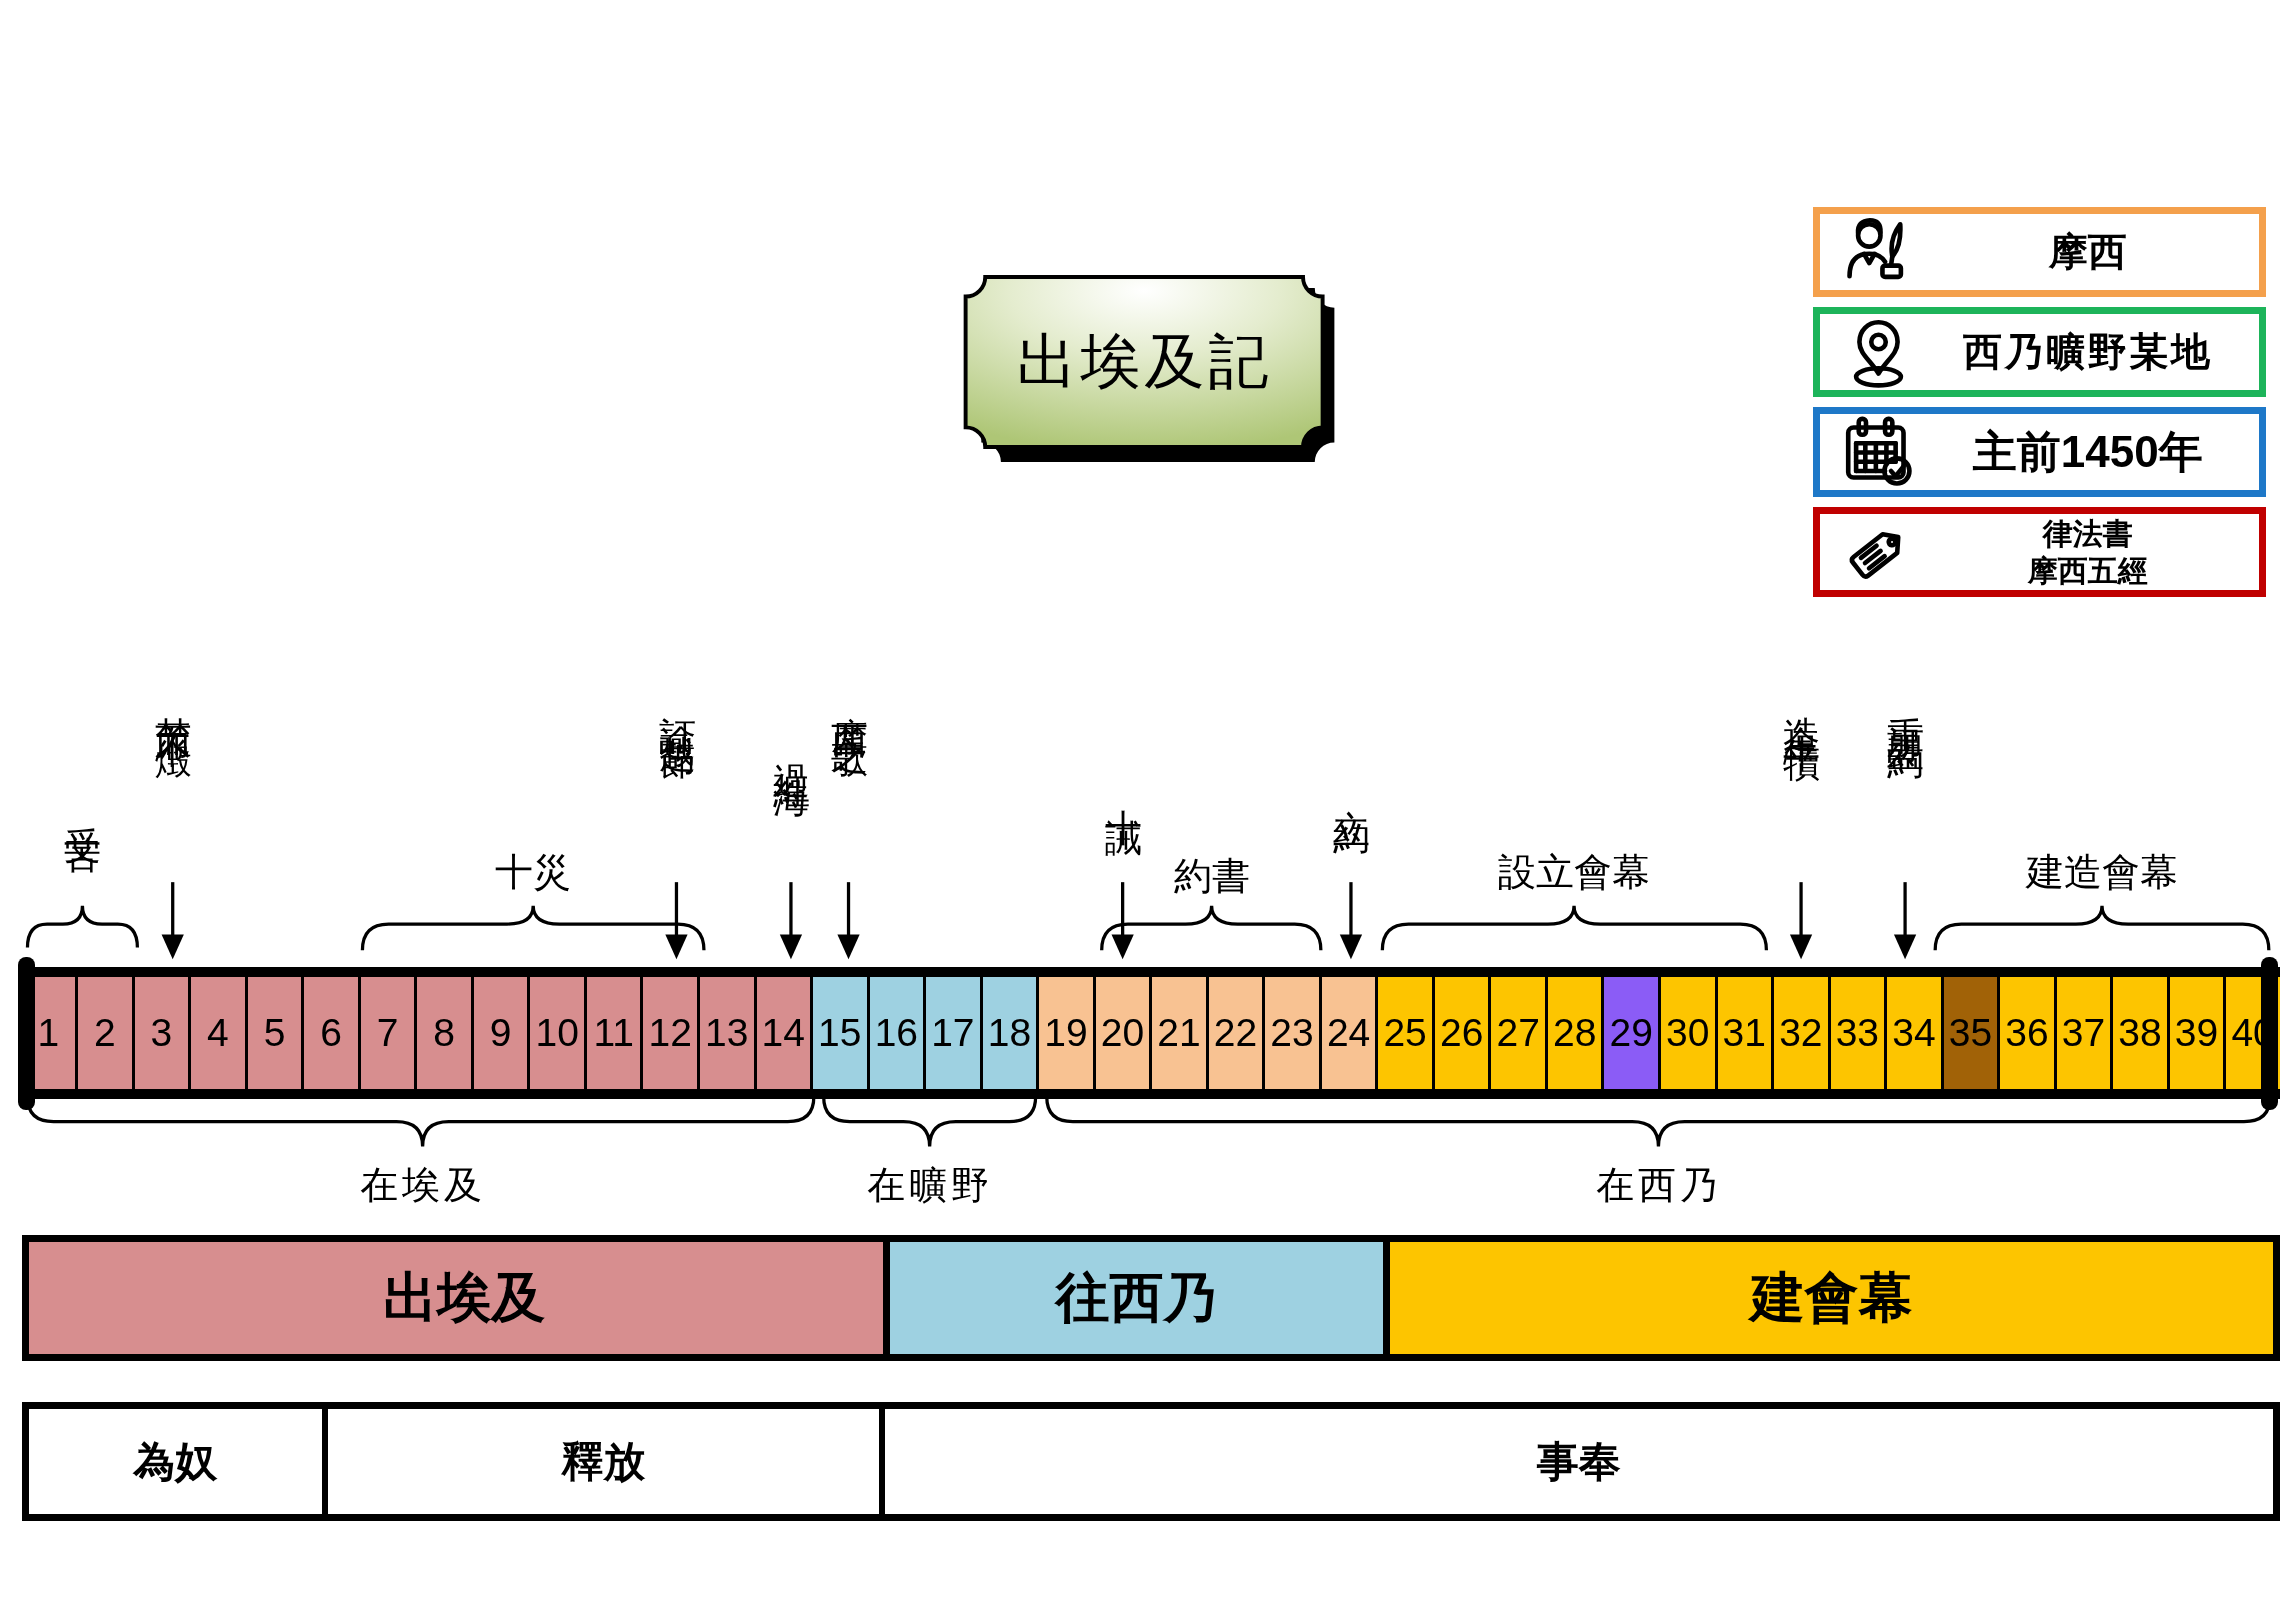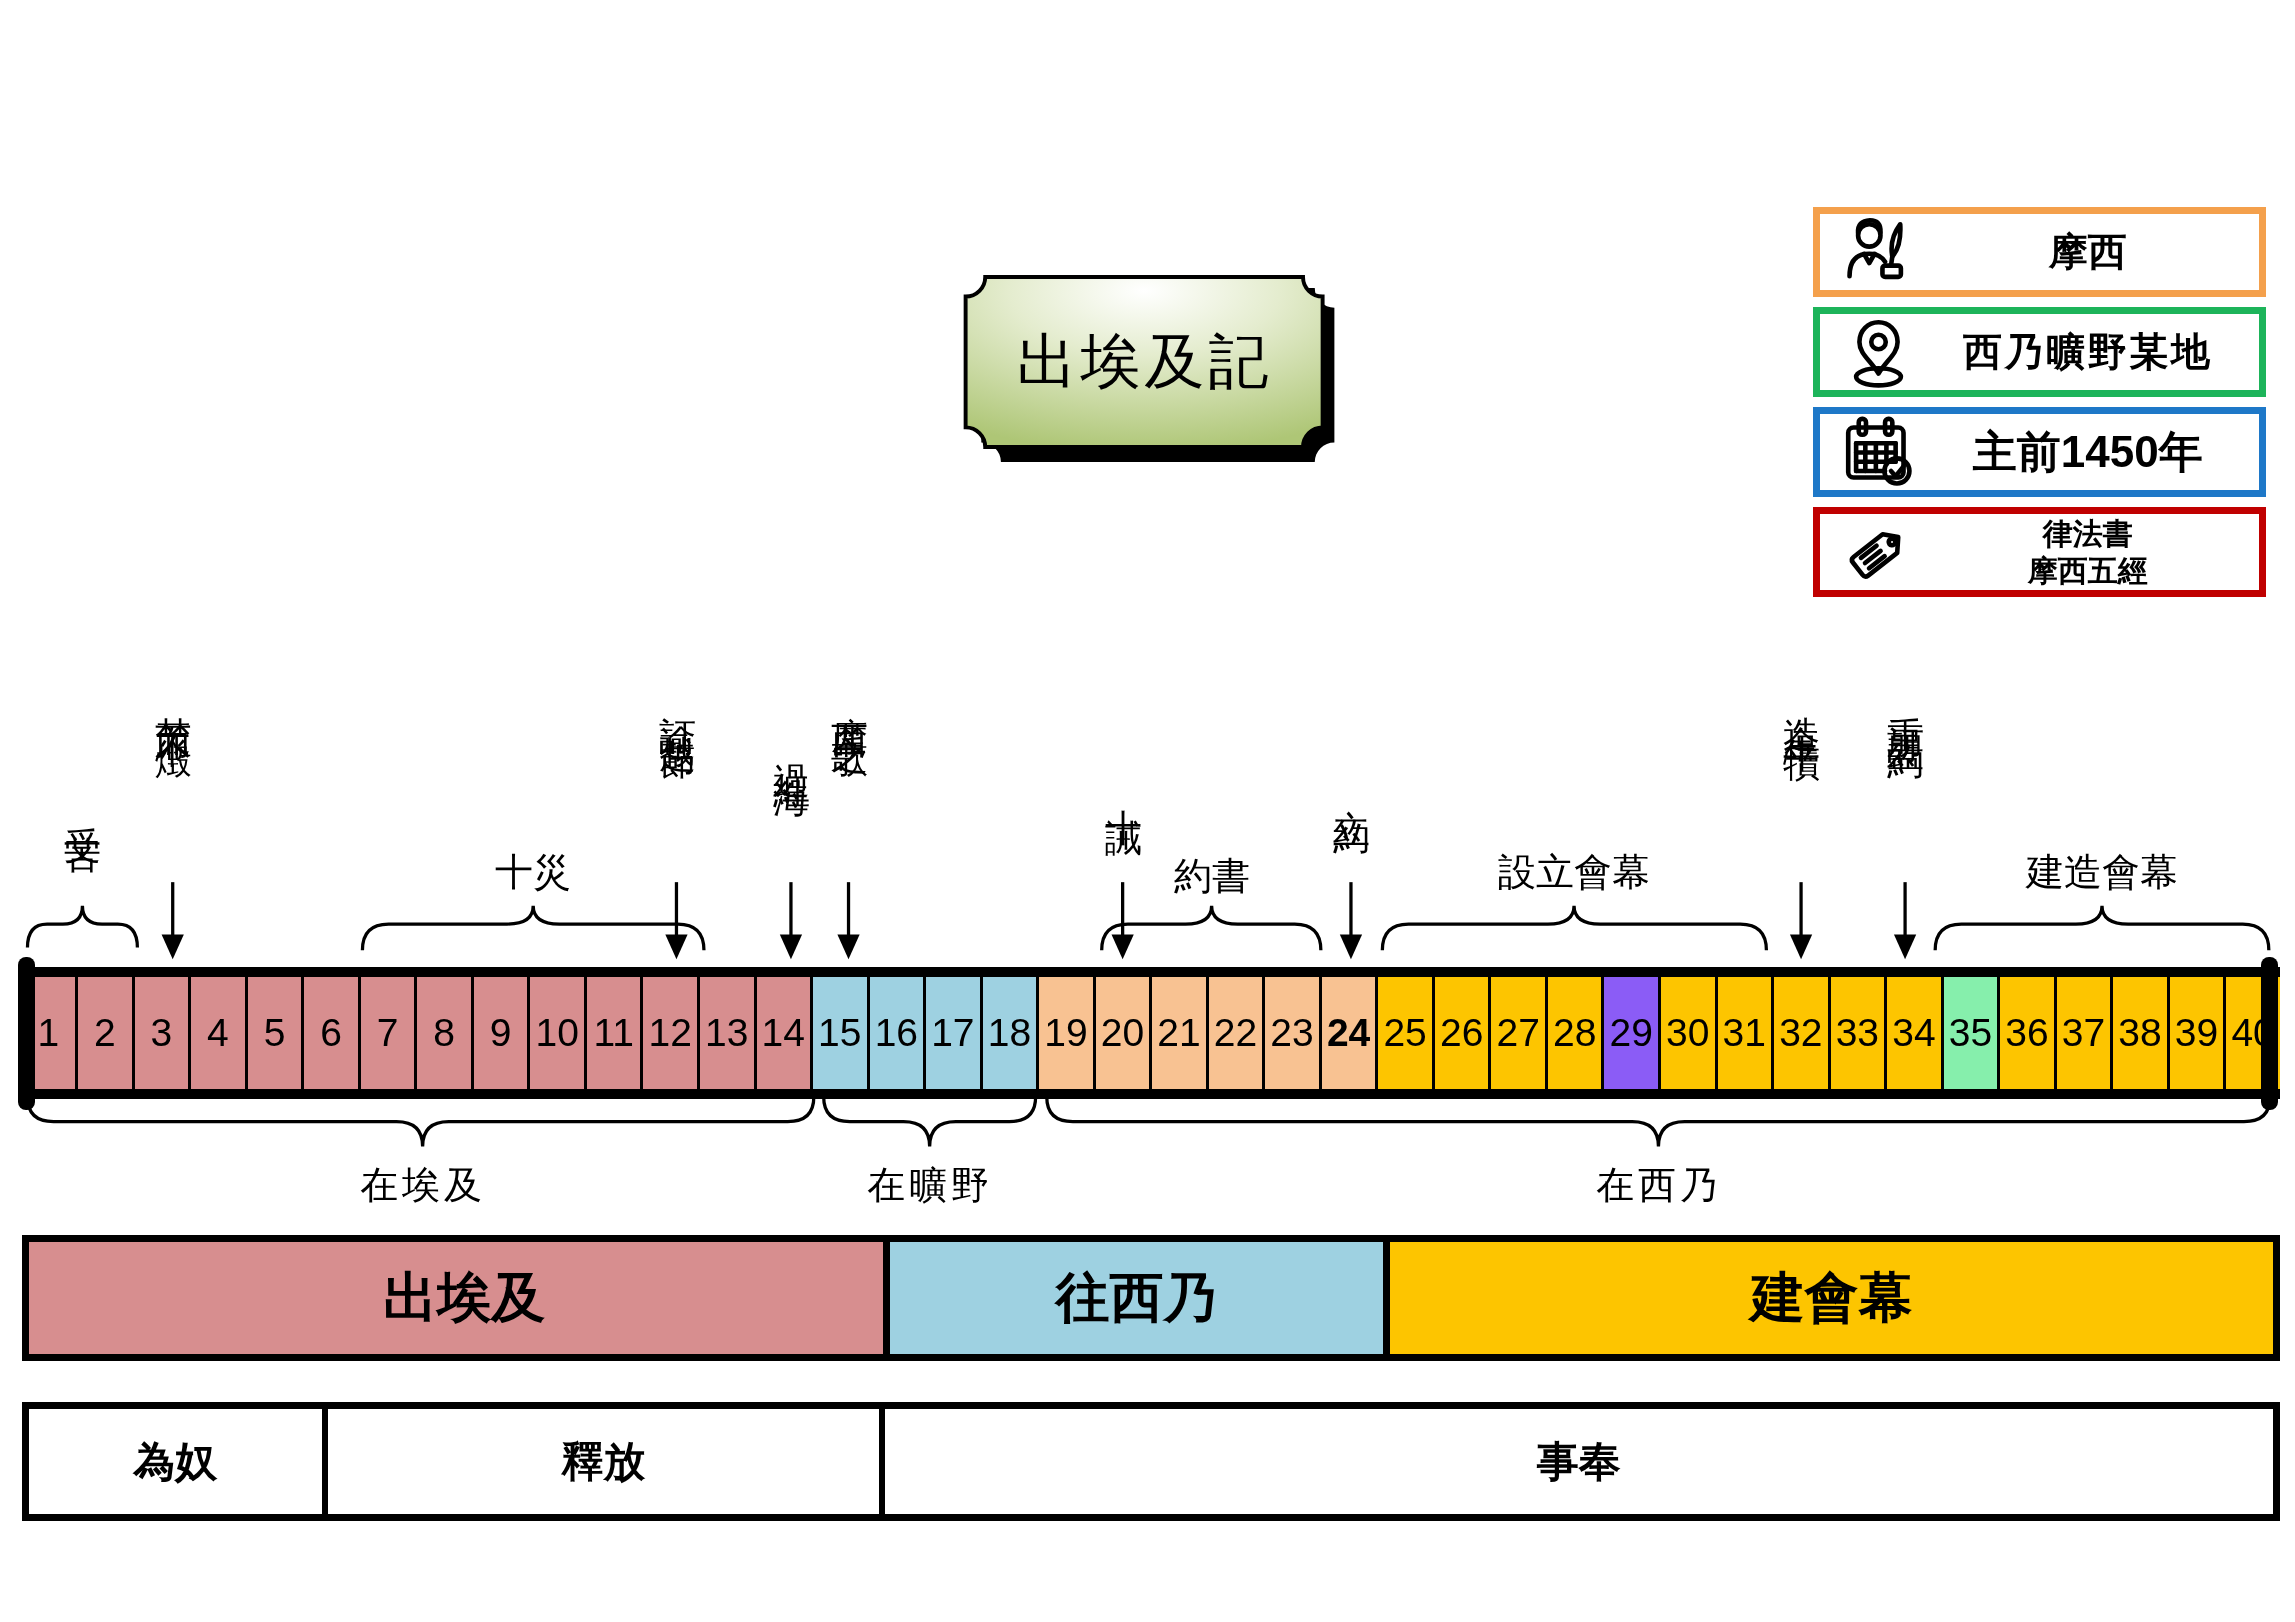--- a/index.html
+++ b/index.html
@@ -213,32 +213,32 @@
       <div class="cell" style="background: rgb(215, 142, 143);">14</div>
       <div class="cell" style="background: rgb(158, 209, 225);">15</div>
       <div class="cell" style="background: rgb(158, 209, 225);">16</div>
       <div class="cell" style="background: rgb(158, 209, 225);">17</div>
       <div class="cell" style="background: rgb(158, 209, 225);">18</div>
       <div class="cell" style="background: rgb(248, 194, 146);">19</div>
       <div class="cell" style="background: rgb(248, 194, 146);">20</div>
       <div class="cell" style="background: rgb(248, 194, 146);">21</div>
       <div class="cell" style="background: rgb(248, 194, 146);">22</div>
       <div class="cell" style="background: rgb(248, 194, 146);">23</div>
-      <div class="cell" style="background: rgb(248, 194, 146); font-weight: bold;">24</div>
+      <div class="cell" style="background: rgb(248, 194, 146);">24</div>
       <div class="cell" style="background: rgb(253, 197, 0);">25</div>
       <div class="cell" style="background: rgb(253, 197, 0);">26</div>
       <div class="cell" style="background: rgb(253, 197, 0);">27</div>
       <div class="cell" style="background: rgb(253, 197, 0);">28</div>
       <div class="cell" style="background: #8b5cf6; text-align: right;">29</div>
       <div class="cell" style="background: rgb(253, 197, 0);">30</div>
       <div class="cell" style="background: rgb(253, 197, 0);">31</div>
       <div class="cell" style="background: rgb(253, 197, 0);">32</div>
       <div class="cell" style="background: rgb(253, 197, 0);">33</div>
       <div class="cell" style="background: rgb(253, 197, 0);">34</div>
-      <div class="cell" style="background: #86efac;">35</div>
+      <div class="cell" style="background: #a16207;">35</div>
       <div class="cell" style="background: rgb(253, 197, 0);">36</div>
       <div class="cell" style="background: rgb(253, 197, 0);">37</div>
       <div class="cell" style="background: rgb(253, 197, 0);">38</div>
       <div class="cell" style="background: rgb(253, 197, 0);">39</div>
       <div class="cell" style="background: rgb(253, 197, 0);">40</div>
     </div>
   <div class="endcap" id="cap-left"></div>
   <div class="endcap" id="cap-right"></div>
 
   <div class="rlabel" style="left:423px;top:1160px;">在埃及</div>

